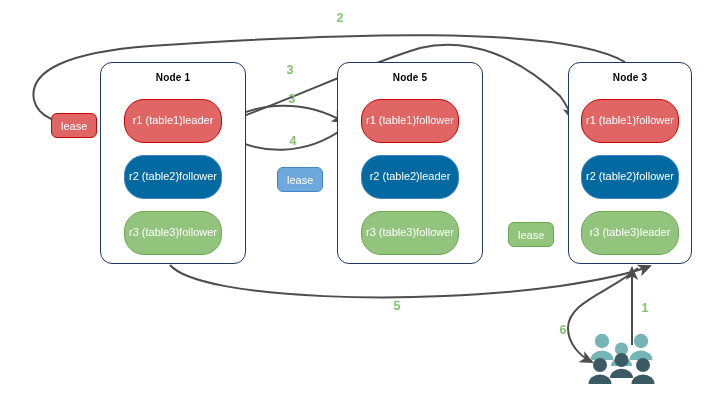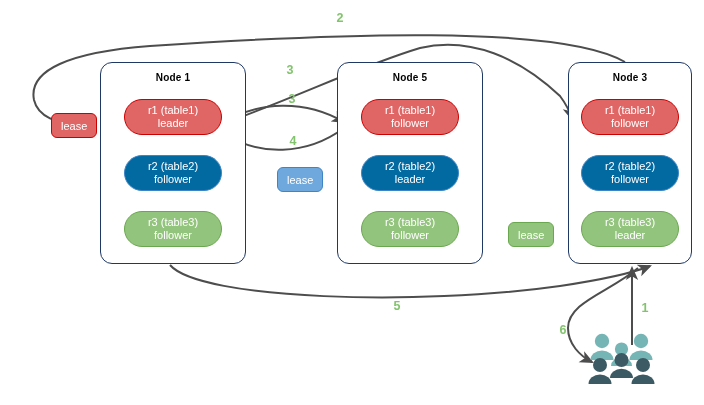--- a/index.html
+++ b/index.html
@@ -42,25 +42,24 @@
     margin-top: 9px;
     letter-spacing: 0.2px;
   }
 
   
   .replica {
     position: absolute;
     left: 50%;
     transform: translateX(-50%);
     width: 98px;
-    height: 36px;
+    height: 44px;
     border-radius: 20px;
     box-sizing: border-box;
     display: flex;
-    flex-direction: column;
     align-items: center;
     justify-content: center;
     color: #ffffff;
     font-size: 11px;
     line-height: 13.5px;
     text-align: center;
   }
   .replica.red    { background: #e06666; border: 1.8px solid #cc0000; }
   .replica.blue   { background: #0369a1; border: 1.8px solid #3d85c6; }
   .replica.green  { background: #93c47d; border: 1.8px solid #6aa84f; }

